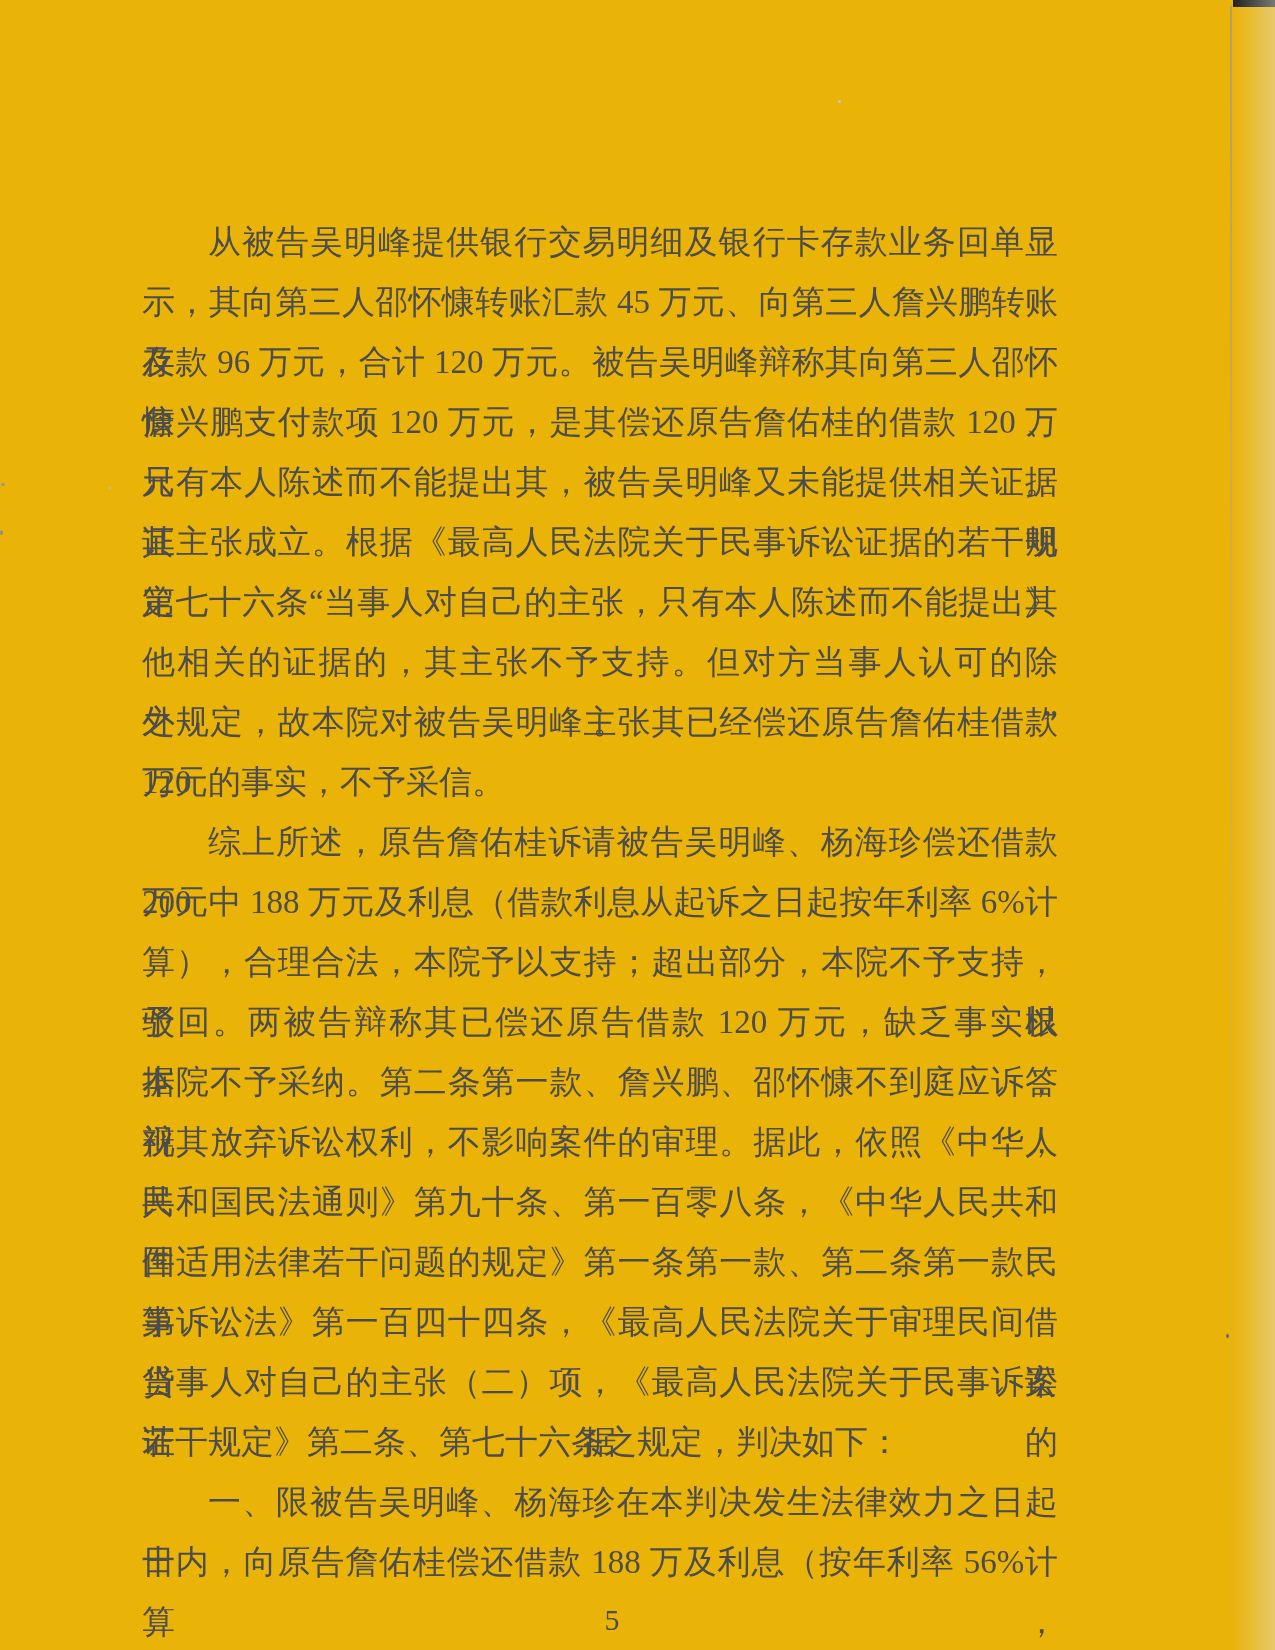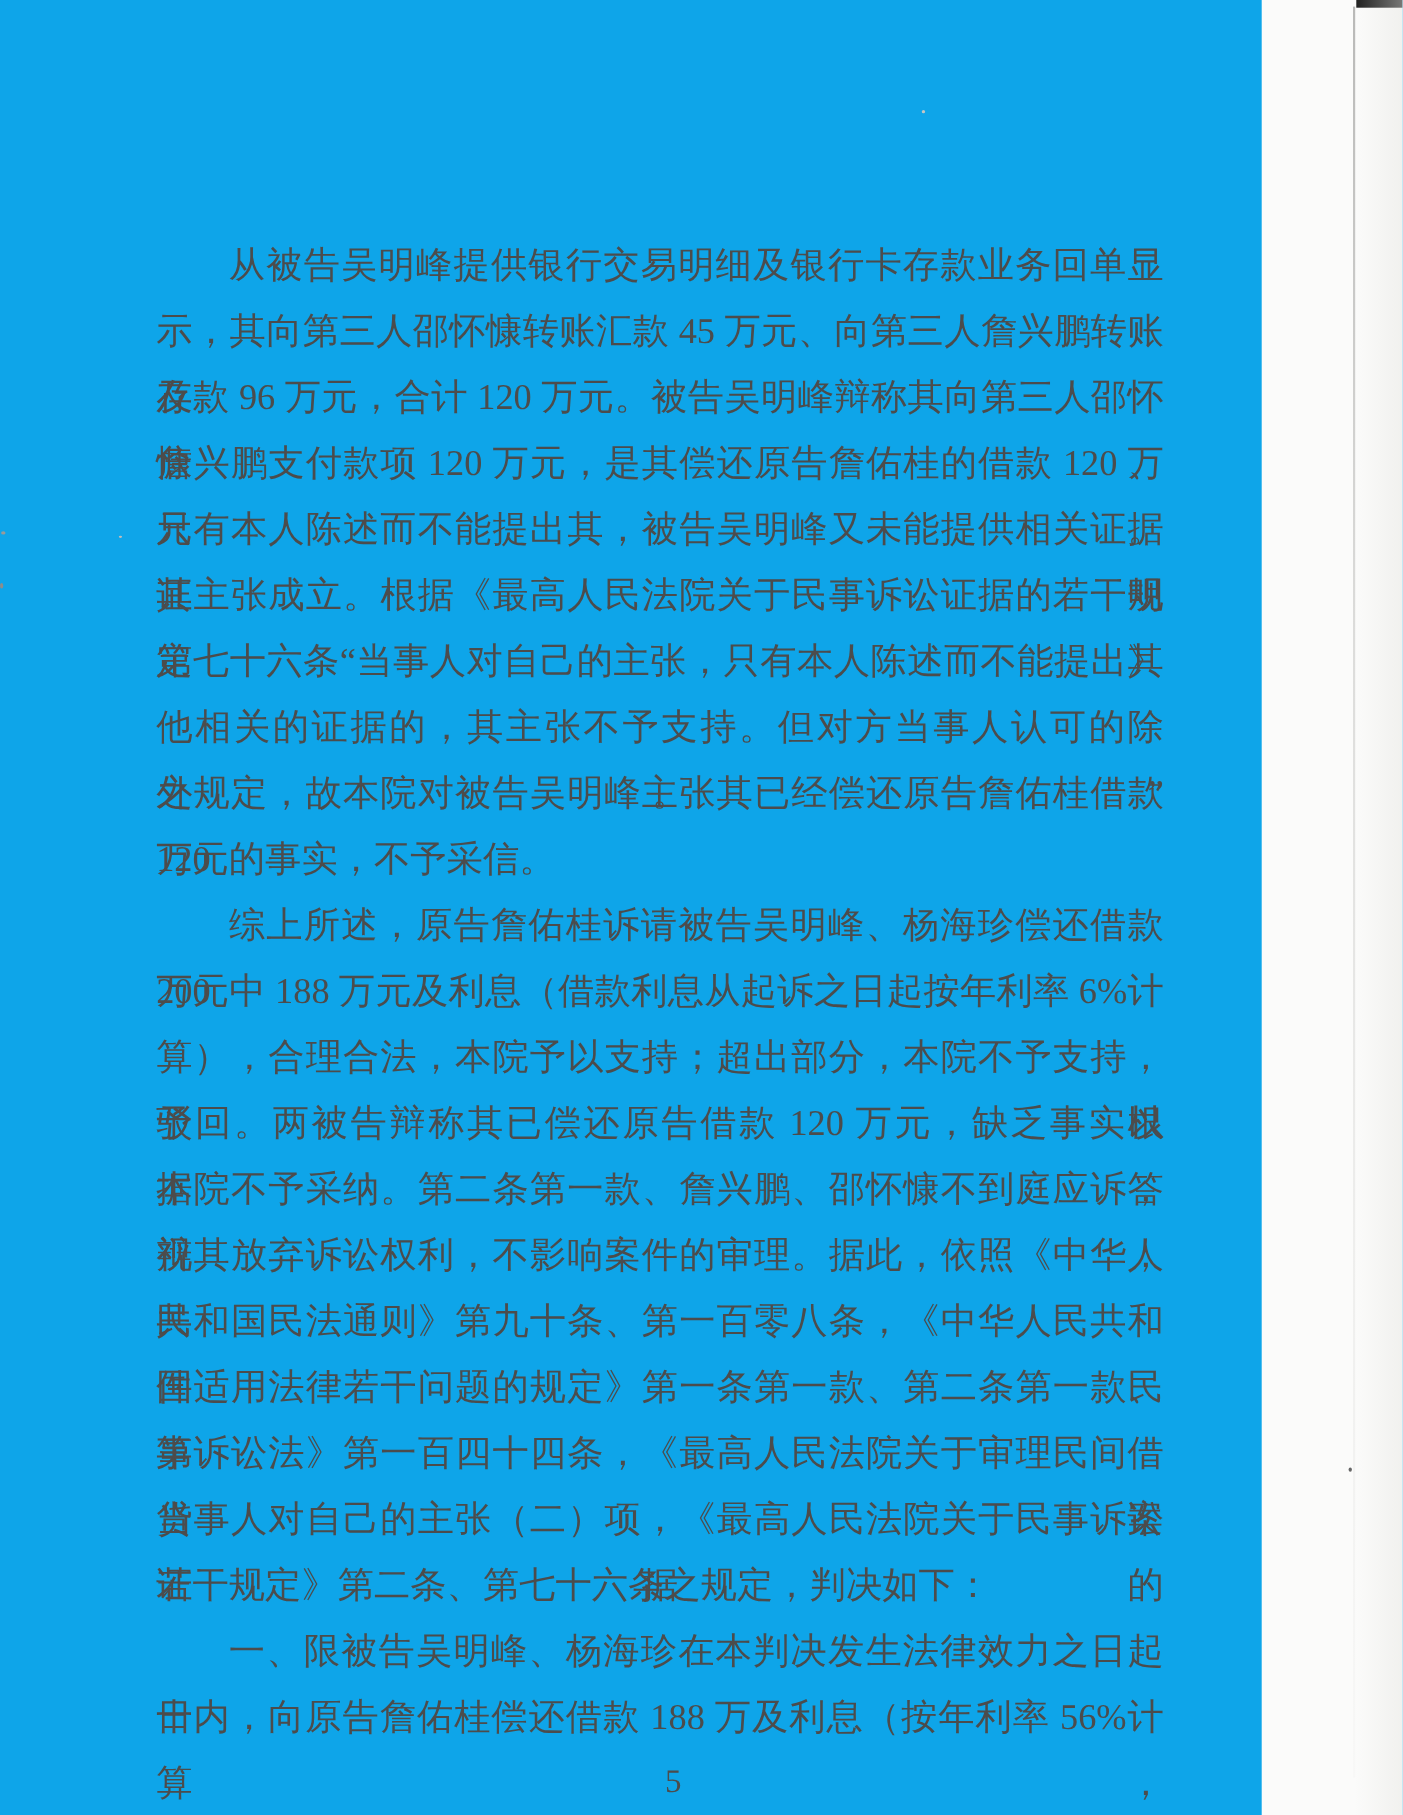--- a/index.html
+++ b/index.html
@@ -6,23 +6,23 @@
     margin: 0;
     padding: 0;
     width: 1275px;
     height: 1650px;
     background: #fbfbfa;
     overflow: hidden;
     font-family: "Liberation Serif", "DejaVu Serif", serif;
   }
   .page {
     position: relative;
-    width: 1147px;
+    width: 1275px;
     height: 1650px;
-    background: #0ea5e9;
+    background: #eab308;
   }
   .text-block {
     position: absolute;
     left: 142px;
     top: 212px;
     width: 916px;
     color: #4c4c4c;
   }
   .line {
     height: 60px;

